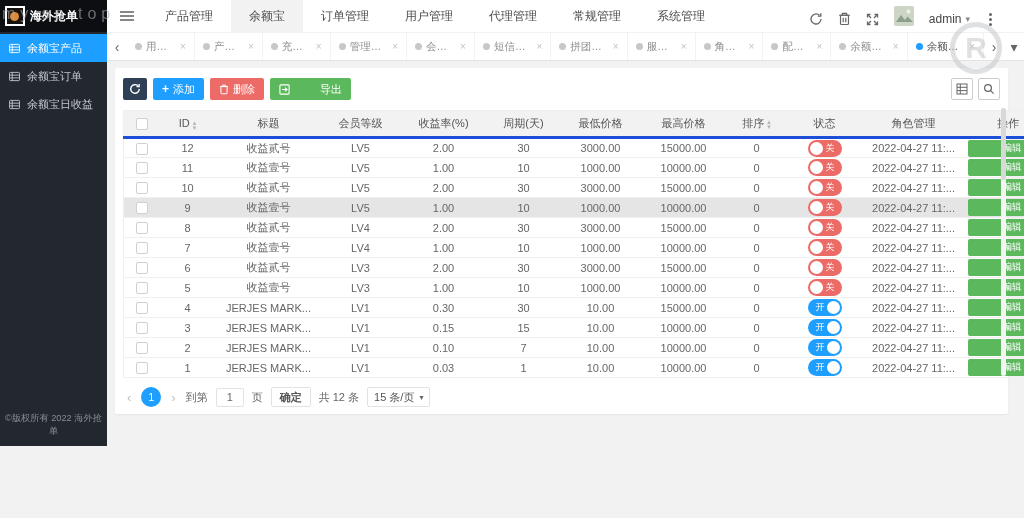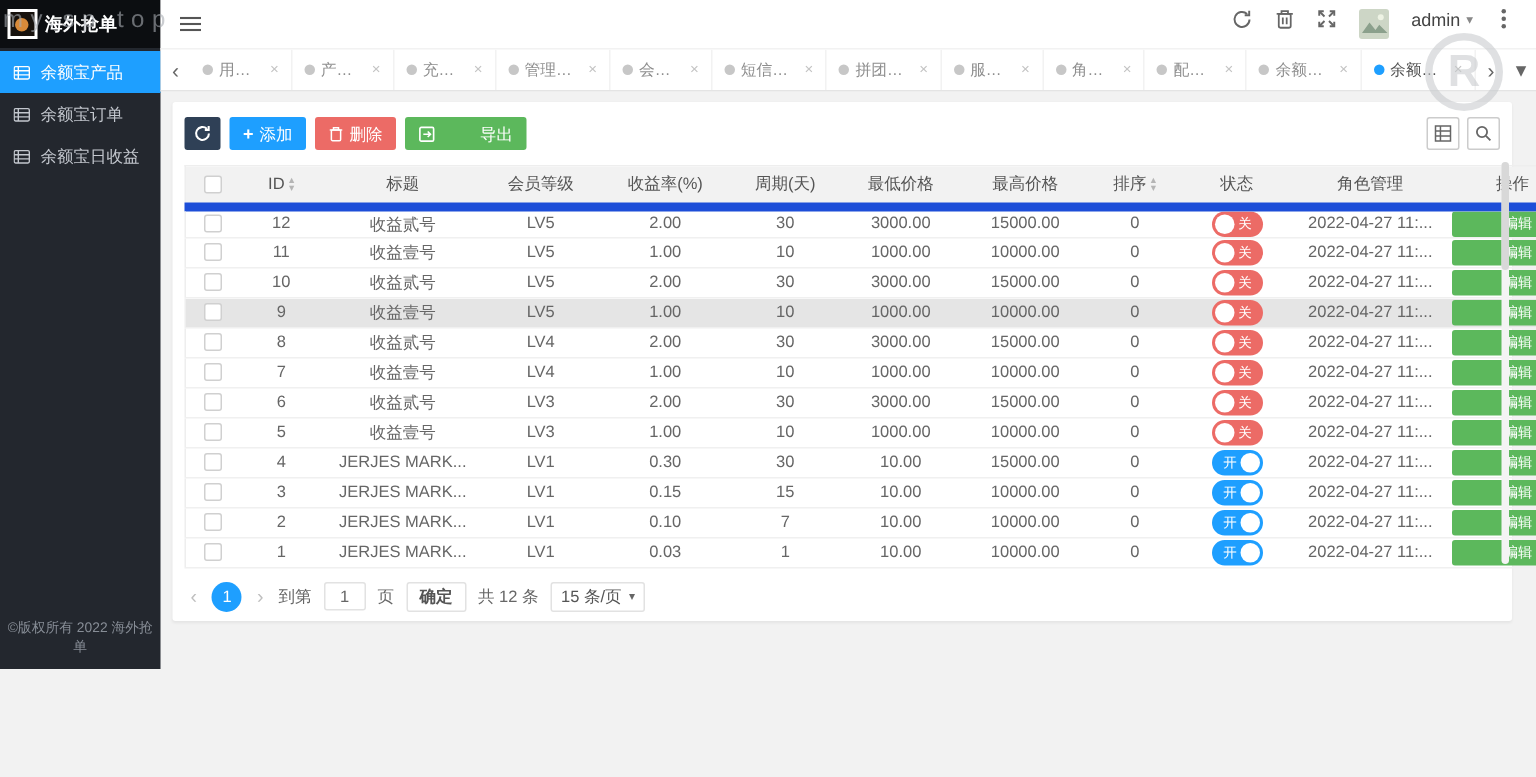--- a/index.html
+++ b/index.html
@@ -21,21 +21,21 @@
   .side-item.active { background:#1E9FFF; color:#fff; }
   .side-icon { display:flex; align-items:center; flex:none; }
   .side-footer { position:absolute; bottom:7px; left:0; width:100%; text-align:center; color:#878d96; font-size:10px; transform:scale(.92); }
 
   
   .topbar { position:absolute; left:107px; top:0; right:0; height:32px; background:#fff; display:flex; align-items:center; z-index:3; }
   .collapse-btn { width:40px; display:flex; align-items:center; justify-content:center; cursor:pointer; color:#555; }
   .topnav { display:flex; height:100%; }
   .nav-item { padding:0 18px; line-height:32px; font-size:12px; color:#4d4d4d; cursor:pointer; white-space:nowrap; }
   .nav-item.active { background:#f2f2f2; }
-  .topbar-right { margin-left:auto; display:flex; align-items:flex-start; gap:15px; padding-right:16px; }
+  .topbar-right { margin-left:auto; display:flex; align-items:flex-end; gap:15px; padding-right:28px; }
   .tb-icon { display:flex; align-items:center; justify-content:center; cursor:pointer; }
   .avatar { width:20px; height:20px; border-radius:2px; overflow:hidden; flex:none; cursor:pointer; }
   .admin-wrap { display:flex; align-items:center; gap:4px; font-size:12px; color:#444; cursor:pointer; }
   .caret { font-size:9px; color:#888; }
   .more-dots { display:flex; flex-direction:column; gap:2px; cursor:pointer; padding:0 4px; }
   .more-dots i { width:3px; height:3px; border-radius:50%; background:#666; }
 
   
   .tabbar { position:absolute; left:107px; top:32px; right:0; height:29px; background:#fff; border-top:1px solid #f2f2f2; border-bottom:1px solid #e4e4e4; display:flex; align-items:stretch; z-index:2; }
   .tab-scroll { width:20px; display:flex; align-items:center; justify-content:center; color:#666; font-size:14px; cursor:pointer; flex:none; }
@@ -57,21 +57,21 @@
   .btn { height:22px; border:none; border-radius:2px; color:#fff; font-size:11px; display:inline-flex; align-items:center; gap:4px; padding:0 9px; cursor:pointer; font-family:inherit; }
   .btn-refresh { background:#2F4056; width:24px; padding:0; justify-content:center; }
   .btn-add { background:#1E9FFF; }
   .btn-del { background:#EC6B66; }
   .btn-export { background:#5CB85C;gap:30px; }
   .plus-glyph { font-weight:bold; font-size:12px; }
   .toolbar-right { margin-left:auto; display:flex; gap:5px; }
   .icon-btn { width:22px; height:22px; border:1px solid #ccc; background:#fff; border-radius:2px; display:flex; align-items:center; justify-content:center; cursor:pointer; }
 
   table.grid { width:100%; border-collapse:collapse; table-layout:fixed; font-size:11px; color:#666; border:1px solid #eee; }
-  .grid th { background:#f2f2f2; font-weight:normal; height:27px; color:#555; border-bottom:6px solid #1d4ed8; text-align:center; white-space:nowrap; overflow:hidden; }
+  .grid th { background:#f2f2f2; font-weight:normal; height:27px; color:#555; border-bottom:3px solid #1d4ed8; text-align:center; white-space:nowrap; overflow:hidden; }
   .grid td { height:20px; text-align:center; border-bottom:1px solid #f0f0f0; white-space:nowrap; overflow:hidden; text-overflow:ellipsis; }
   .grid tr.highlight td { background:#e5e5e5; }
   .cb { display:inline-block; width:12px; height:12px; border:1px solid #d0d0d0; border-radius:2px; background:#fff; vertical-align:middle; cursor:pointer; }
   .sort { display:inline-flex; flex-direction:column; margin-left:3px; color:#b5b5b5; font-size:7px; line-height:5px; vertical-align:middle; }
   .th-inner { display:inline-flex; align-items:center; }
 
   .switch { position:relative; display:inline-flex; align-items:center; width:34px; height:17px; border-radius:9px; color:#fff; font-size:9px; cursor:pointer; vertical-align:middle; }
   .switch.off { background:#EC6B66; justify-content:flex-end; padding-right:7px; }
   .switch.off::before { content:""; position:absolute; left:2px; top:2px; width:13px; height:13px; background:#fff; border-radius:50%; }
   .switch.on { background:#1E9FFF; justify-content:flex-start; padding-left:8px; }
@@ -143,20 +143,29 @@
 <header class="topbar">
   <span class="collapse-btn">
     <svg width="14" height="12" viewBox="0 0 14 12">
         <g stroke="#555" stroke-width="1.4">
           <line x1="0" y1="2" x2="14" y2="2"></line>
           <line x1="0" y1="6" x2="14" y2="6"></line>
           <line x1="0" y1="10" x2="14" y2="10"></line>
         </g>
       </svg>
   </span>
+  <nav class="topnav">
+      <div class="nav-item">产品管理</div>
+      <div class="nav-item active">余额宝</div>
+      <div class="nav-item">订单管理</div>
+      <div class="nav-item">用户管理</div>
+      <div class="nav-item">代理管理</div>
+      <div class="nav-item">常规管理</div>
+      <div class="nav-item">系统管理</div>
+    </nav>
   <div class="topbar-right">
     <span class="tb-icon">
       <svg width="14" height="14" viewBox="0 0 14 14" fill="none" stroke="#666" stroke-width="1.3">
           <path d="M12 7a5 5 0 1 1-1.6-3.7"></path>
           <path d="M11.8 1.2v3h-3"></path>
         </svg>
     </span>
     <span class="tb-icon">
       <svg width="13" height="14" viewBox="0 0 12 13" fill="none" stroke="#666" stroke-width="1.1">
           <path d="M1 3h10"></path>

